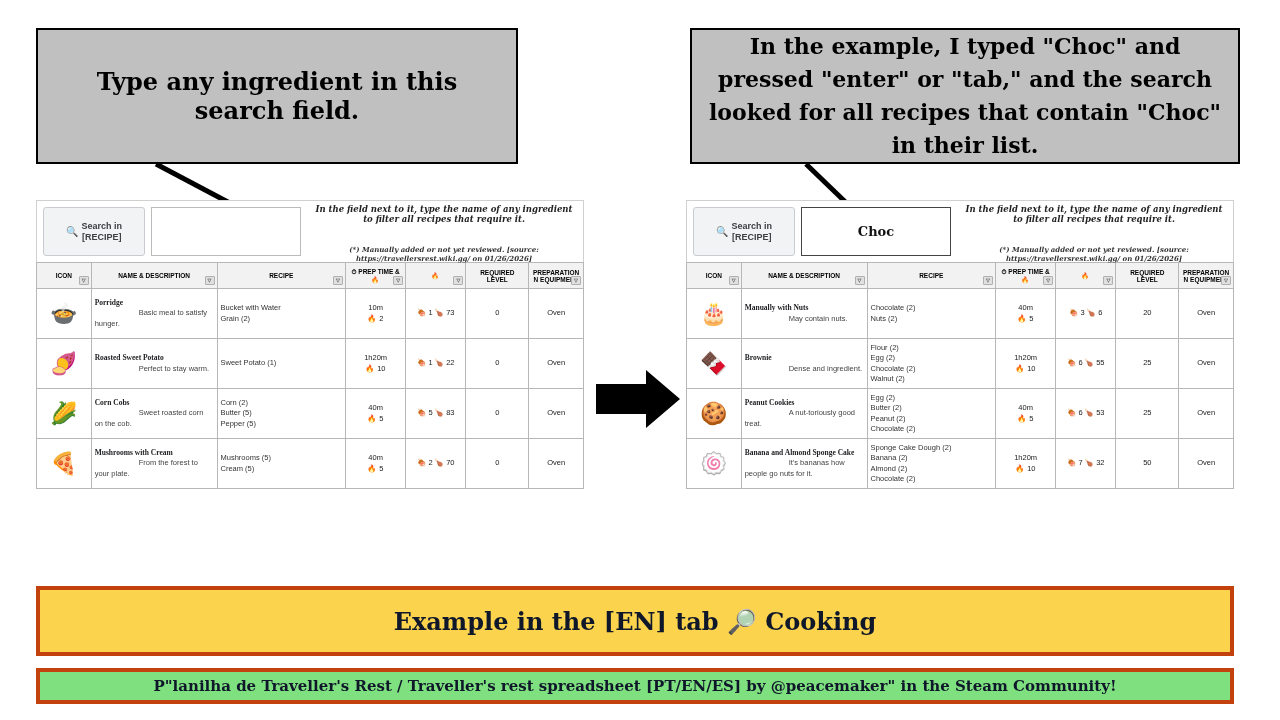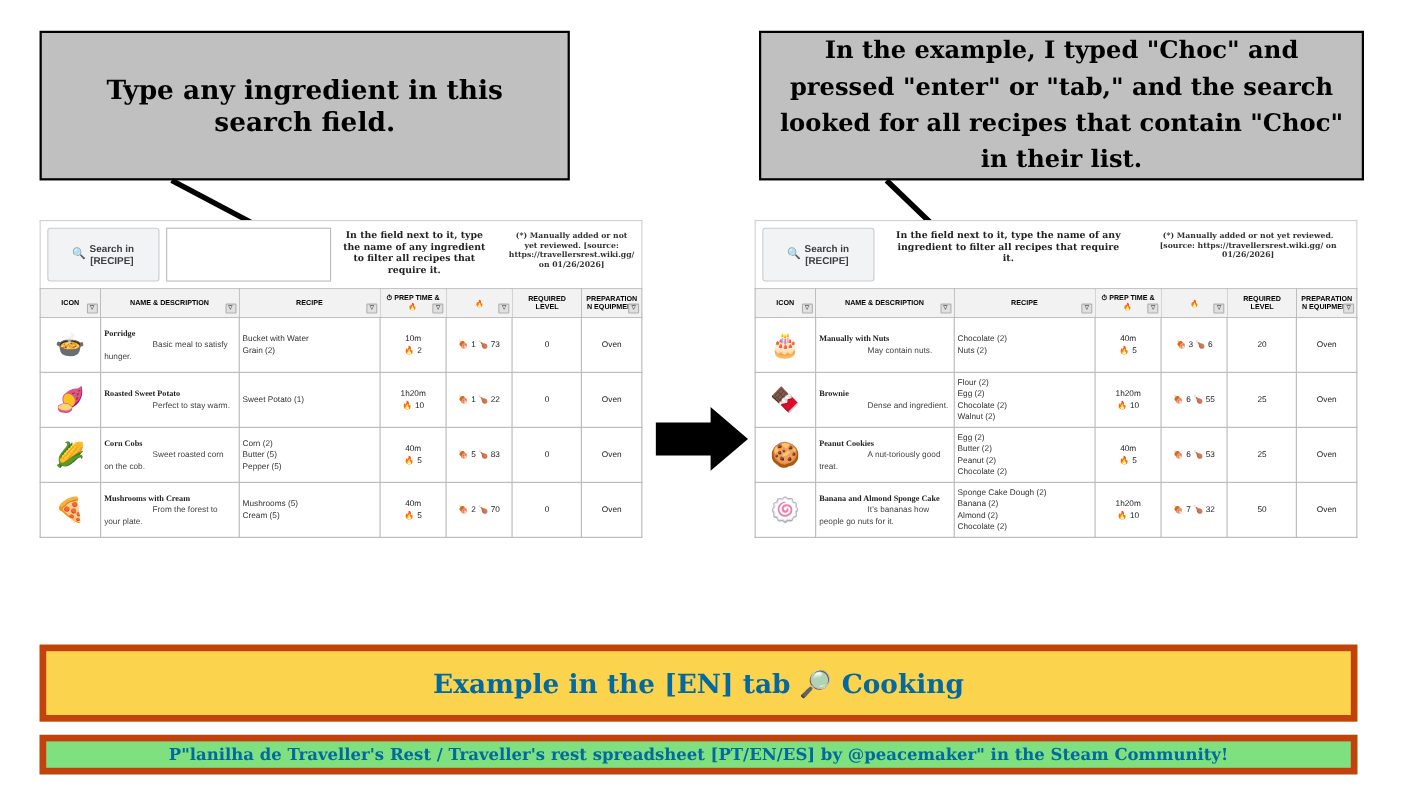--- a/index.html
+++ b/index.html
@@ -94,23 +94,24 @@
     font-weight: bold;
     color: #111;
   }
   #sheet-right .search-input { border: 1.5px solid #444; }
   .note-block {
     flex: 1;
     padding: 8px 6px 4px 10px;
     font-family: "DejaVu Serif", serif;
     color: #222;
     display: flex;
-    flex-direction: row;
+    flex-direction: column;
     justify-content: center;
     gap: 20px;
+    font-style: italic;
   }
   .note-line1 { font-size: 8.5px; font-weight: bold; text-align: center; line-height: 1.25; }
   .note-line2 { font-size: 7px; font-weight: bold; text-align: center; line-height: 1.3; color: #333; }
 
   
   table.recipes {
     border-collapse: collapse;
     width: 100%;
     table-layout: fixed;
     font-size: 7.5px;
@@ -165,22 +166,22 @@
   
   .banner {
     position: absolute;
     box-sizing: border-box;
     display: flex;
     align-items: center;
     justify-content: center;
     text-align: center;
     font-family: "DejaVu Serif", serif;
     font-weight: bold;
-    color: #0369a1;
-    border: 6px solid #c2410c;
+    color: #0f172a;
+    border: 4px solid #c2410c;
   }
   #banner-yellow {
     left: 36px; top: 586px; width: 1198px; height: 70px;
     background: #fbd34d;
     font-size: 24px;
   }
   #banner-green {
     left: 36px; top: 668px; width: 1198px; height: 36px;
     background: #7ee07e;
     font-size: 15px;
@@ -284,20 +285,21 @@
 
 <div class="sheet" id="sheet-right">
   <div class="sheet-top">
     <div class="search-btn">
       <span class="mag">🔍</span>
       <span>
         <span>Search in</span><br>
         <span>[RECIPE]</span>
       </span>
     </div>
+    <div class="search-input" placeholder="">Choc</div>
     <div class="note-block">
       <div class="note-line1">In the field next to it, type the name of any ingredient to filter all recipes that require it.</div>
       <div class="note-line2">(*) Manually added or not yet reviewed. [source: https://travellersrest.wiki.gg/ on 01/26/2026]</div>
     </div>
   </div>
   <table class="recipes">
     <thead>
       <tr>
         <th class="col-icon"><span>ICON</span><span class="filter-chip">▽</span></th>
         <th class="col-name"><span>NAME &amp; DESCRIPTION</span><span class="filter-chip">▽</span></th>

